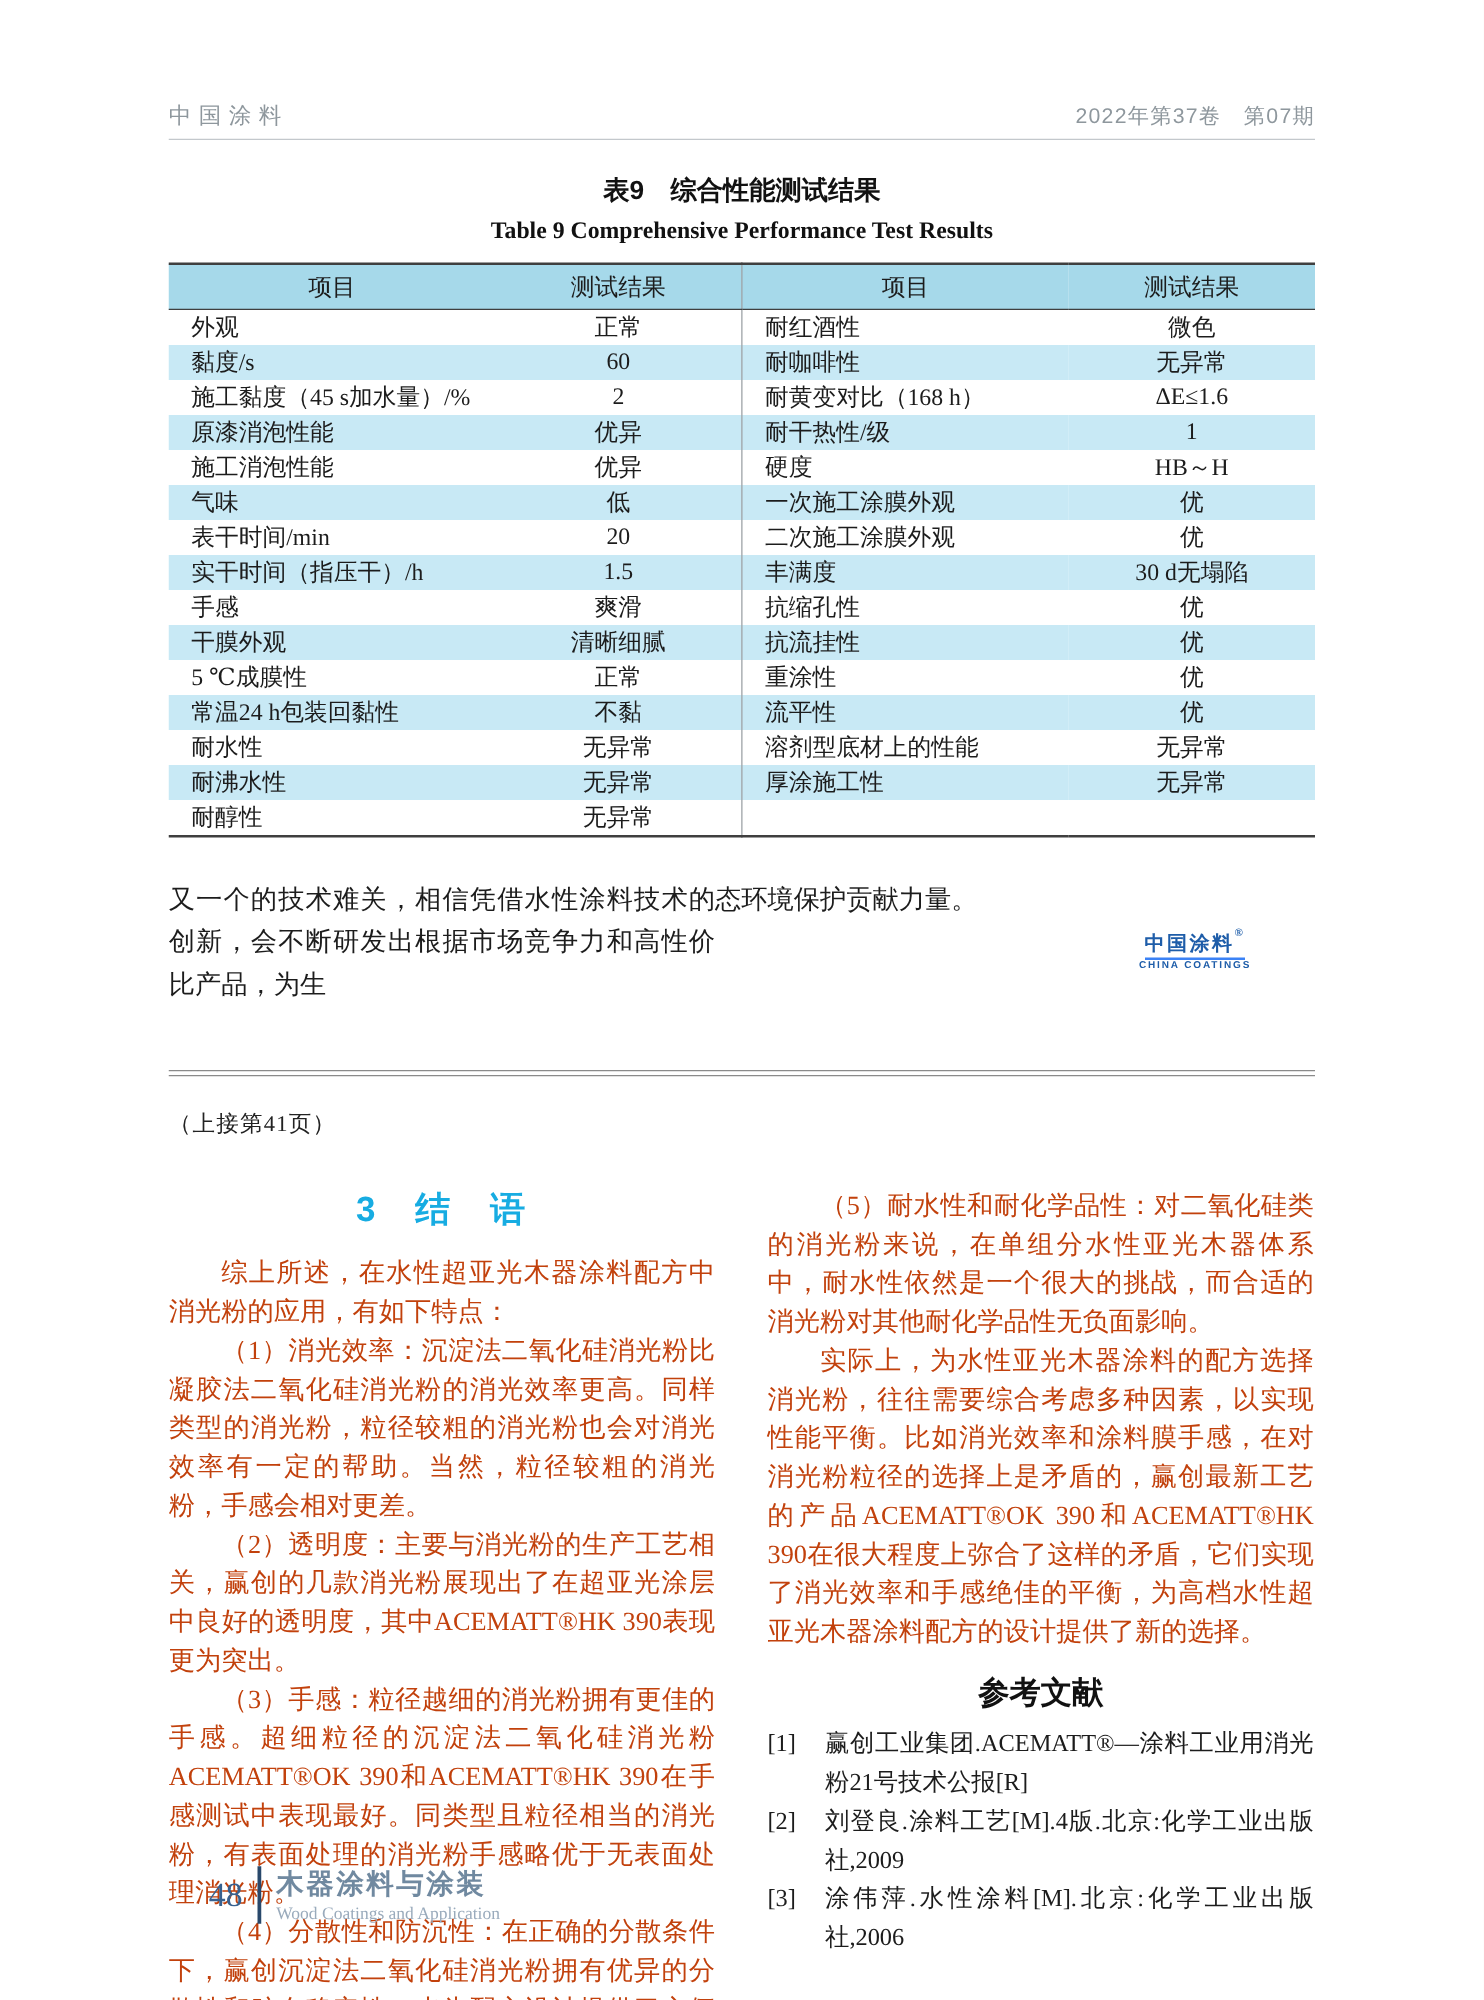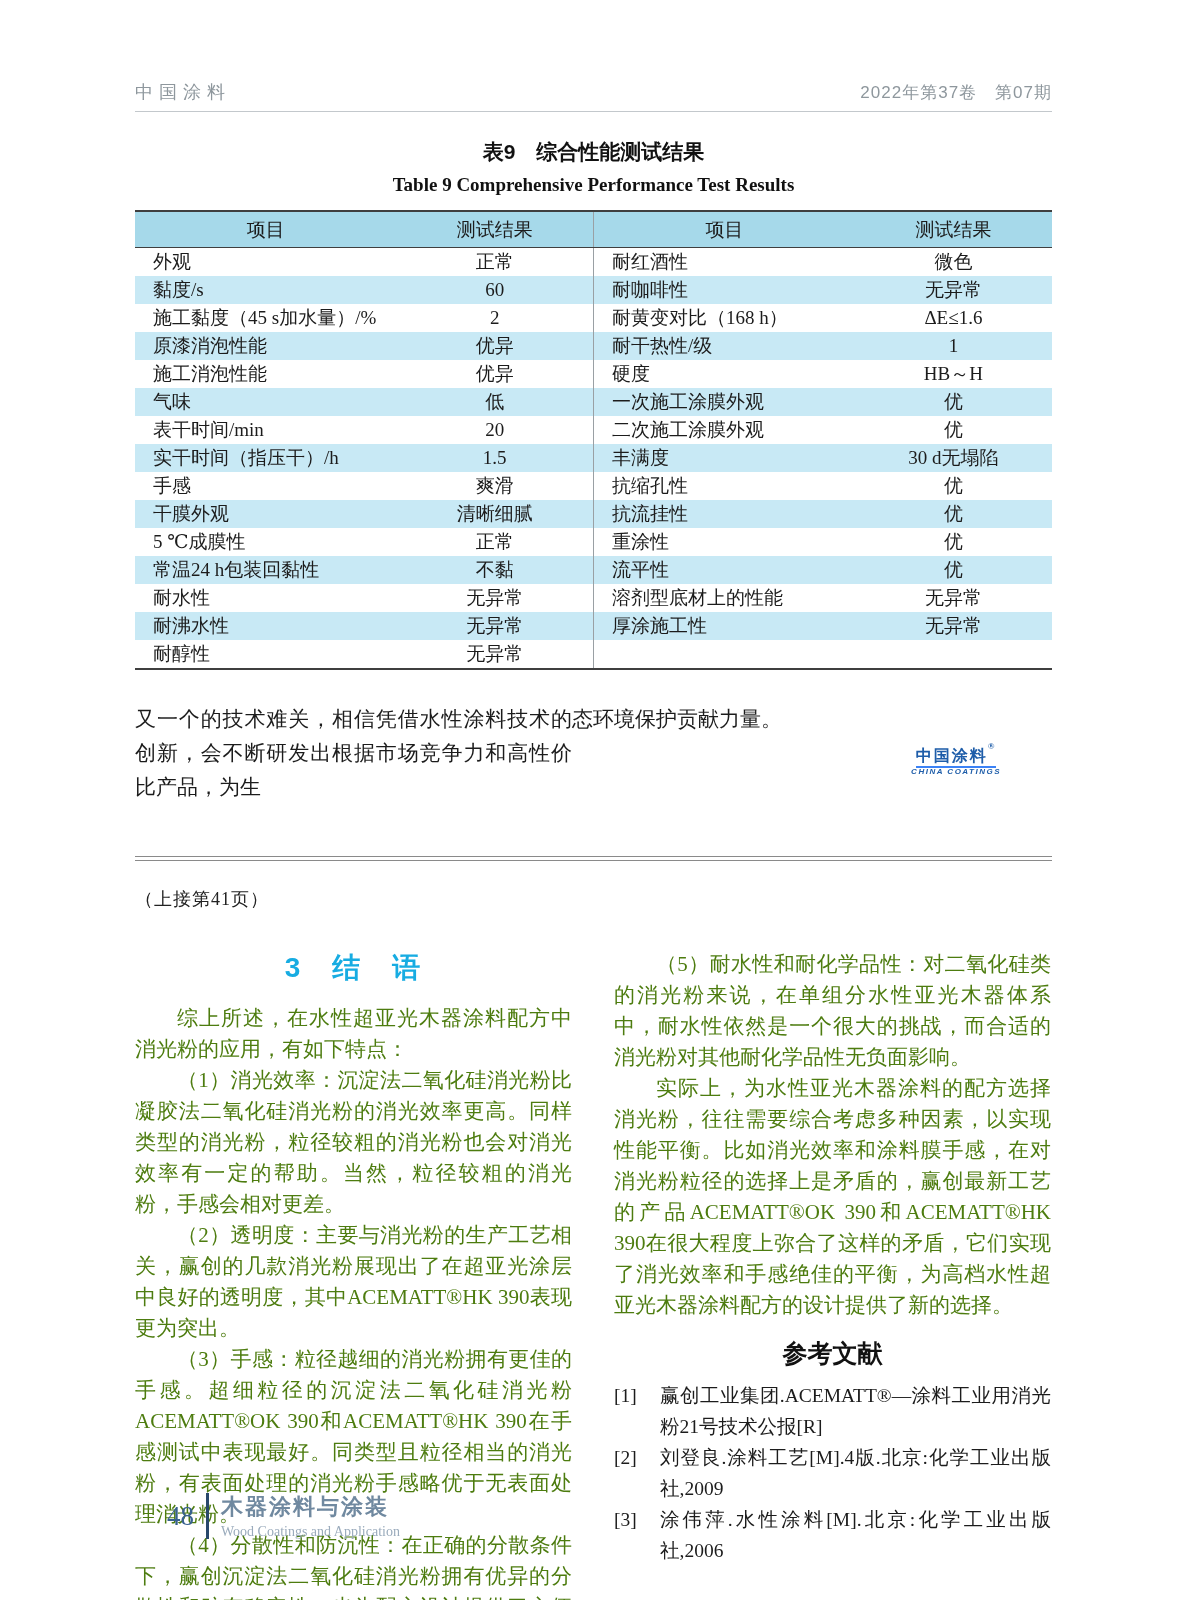--- a/index.html
+++ b/index.html
@@ -35,32 +35,32 @@
   
   .closing{display:flex;margin-top:32px;font-size:21px;line-height:34px;color:#1c1c1c;}
   .closing .ccol{width:437px;text-align:justify;}
   .closing .ccol-r{display:flex;flex-direction:column;}
   .closing .logo-wrap{align-self:flex-end;margin-top:6px;margin-right:8px;}
 
   
   .brand{display:inline-block;text-align:center;color:#1e5da9;font-family:"Liberation Sans","DejaVu Sans",sans-serif;line-height:1.1;}
   .brand .zh{font-size:16px;font-weight:bold;letter-spacing:2px;border-bottom:2px solid #3b82f6;padding-bottom:2px;font-family:Liberation Serif, serif;}
   .brand .reg{font-size:9px;vertical-align:top;}
-  .brand .en{font-size:8px;font-weight:bold;letter-spacing:1.5px;margin-top:3px;font-style:italic;}
+  .brand .en{font-size:8px;font-weight:bold;letter-spacing:1.5px;margin-top:3px;}
 
   
   .divider{margin-top:52px;height:3px;border-top:1px solid #8a8a8a;border-bottom:1px solid #8a8a8a;}
   .continuation{margin-top:26px;font-size:18px;color:#222;letter-spacing:1px;}
 
   
   .cols{display:flex;gap:42px;margin-top:38px;}
   .col{width:437px;}
   .sec-heading{font-family:"Liberation Sans","DejaVu Sans",sans-serif;font-weight:bold;
                font-size:28px;color:#17ace2;margin:0 0 16px 0;letter-spacing:2px;text-align:center;}
-  .col p{margin:0;font-size:21px;line-height:31px;color:#4d7c0f;text-align:justify;text-indent:2em;}
+  .col p{margin:0;font-size:21px;line-height:31px;color:#c2410c;text-align:justify;text-indent:2em;}
   .ref-title{text-align:center;font-family:"Liberation Sans","DejaVu Sans",sans-serif;
              font-weight:bold;font-size:25px;color:#111;margin:16px 0 10px 0;}
   .ref{position:relative;padding-left:46px;font-size:19.5px;line-height:31px;color:#1c1c1c;text-align:justify;}
   .ref-label{position:absolute;left:0;top:0;}
 
   
   .footer{position:absolute;left:135px;top:1492px;display:flex;align-items:center;}
   .pagenum{font-size:27px;color:#38618f;margin-right:12px;margin-left:32px;}
   .fbar{width:3px;height:46px;background:#29486b;margin-right:12px;}
   .fcol .fzh{font-family:"Liberation Sans","DejaVu Sans",sans-serif;font-weight:bold;

